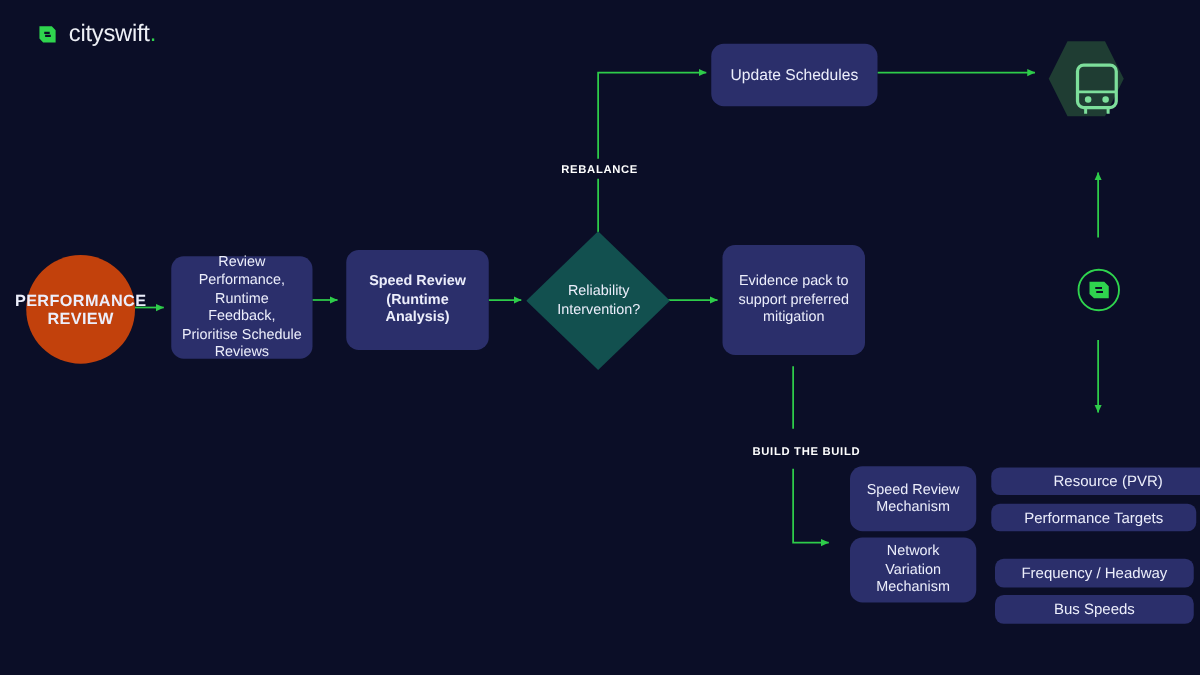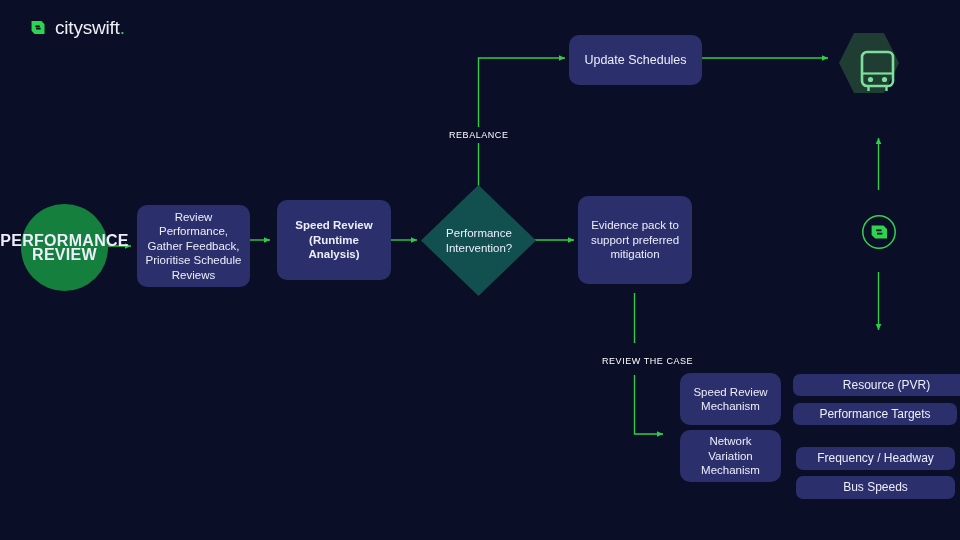--- a/index.html
+++ b/index.html
@@ -19,32 +19,32 @@
     font-size:19px;letter-spacing:-0.2px;color:#eef0f6;font-weight:400;
     line-height:21px;
   }
   .brand-text .dot{color:#2fd44e;}
 
   
   .node{position:absolute;box-sizing:border-box;display:flex;align-items:center;justify-content:center;text-align:center;color:#eceefb;}
   .rbox{background:#2b2f6b;border-radius:10px;font-size:11.5px;line-height:14.5px;padding:4px 8px;}
   .pill{background:#2b2f6b;border-radius:7px;font-size:12px;line-height:15px;padding:2px 8px;}
   .circle-node{
-    background:#15803d;border-radius:50%;
-    font-weight:bold;font-size:16px;line-height:14px;letter-spacing:.3px;
+    background:#c2410c;border-radius:50%;
+    font-weight:bold;font-size:13px;line-height:14px;letter-spacing:.3px;
   }
   .diamond-label{
     position:absolute;display:flex;align-items:center;justify-content:center;
     text-align:center;color:#eceefb;font-size:11.5px;line-height:15px;
     pointer-events:none;
   }
 
   
   .edge-label{
-    position:absolute;color:#ffffff;font-weight:normal;font-size:9px;
+    position:absolute;color:#ffffff;font-weight:bold;font-size:9px;
     letter-spacing:.55px;white-space:nowrap;
   }
 
   
   .icon-wrap{position:absolute;}
 </style>
 </head>
 <body>
 
 <svg id="canvas" viewBox="0 0 960 540" xmlns="http://www.w3.org/2000/svg">
@@ -86,36 +86,36 @@
     <span>cityswift</span><span class="dot">.</span>
   </span>
 </div>
 
 <div class="node circle-node" style="left:21px;top:204px;width:87px;height:87px;">
   <span>
     <span>PERFORMANCE</span><br><span>REVIEW</span>
   </span>
 </div>
 
-<div class="node rbox" style="left:137px;top:205px;width:113px;height:82px;">Review Performance, Gather Feedback, Prioritise Schedule Reviews</div>
+<div class="node rbox" style="left:137px;top:205px;width:113px;height:82px;">Review Performance, Runtime Feedback, Prioritise Schedule Reviews</div>
 
 <div class="node rbox" style="left:277px;top:200px;width:114px;height:80px;font-weight:bold;">Speed Review (Runtime Analysis)</div>
 
 <svg style="position:absolute;left:421px;top:185px;width:115px;height:111px;" viewBox="0 0 115 111" xmlns="http://www.w3.org/2000/svg">
   <polygon points="57.5,0 115,55.5 57.5,111 0,55.5" fill="#12504f"></polygon>
 </svg>
-<div class="diamond-label" style="left:430px;top:185px;width:98px;height:111px;">Performance Intervention?</div>
+<div class="diamond-label" style="left:430px;top:185px;width:98px;height:111px;">Reliability Intervention?</div>
 
 <div class="node rbox" style="left:578px;top:196px;width:114px;height:88px;">Evidence pack to support preferred mitigation</div>
 
 <div class="node rbox" style="left:569px;top:35px;width:133px;height:50px;font-size:12.5px;">Update Schedules</div>
 
 <div class="edge-label" style="left:449px;top:130px;">REBALANCE</div>
 
-<div class="edge-label" style="left:602px;top:356px;">REVIEW THE CASE</div>
+<div class="edge-label" style="left:602px;top:356px;">BUILD THE BUILD</div>
 
 <div class="node rbox" style="left:680px;top:373px;width:101px;height:52px;">Speed Review Mechanism</div>
 
 <div class="node rbox" style="left:680px;top:430px;width:101px;height:52px;">Network Variation Mechanism</div>
 
 <div class="node pill" style="left:793px;top:374px;width:187px;height:22px;">Resource (PVR)</div>
 
 <div class="node pill" style="left:793px;top:403px;width:164px;height:22px;">Performance Targets</div>
 
 <div class="node pill" style="left:796px;top:447px;width:159px;height:23px;">Frequency / Headway</div>

